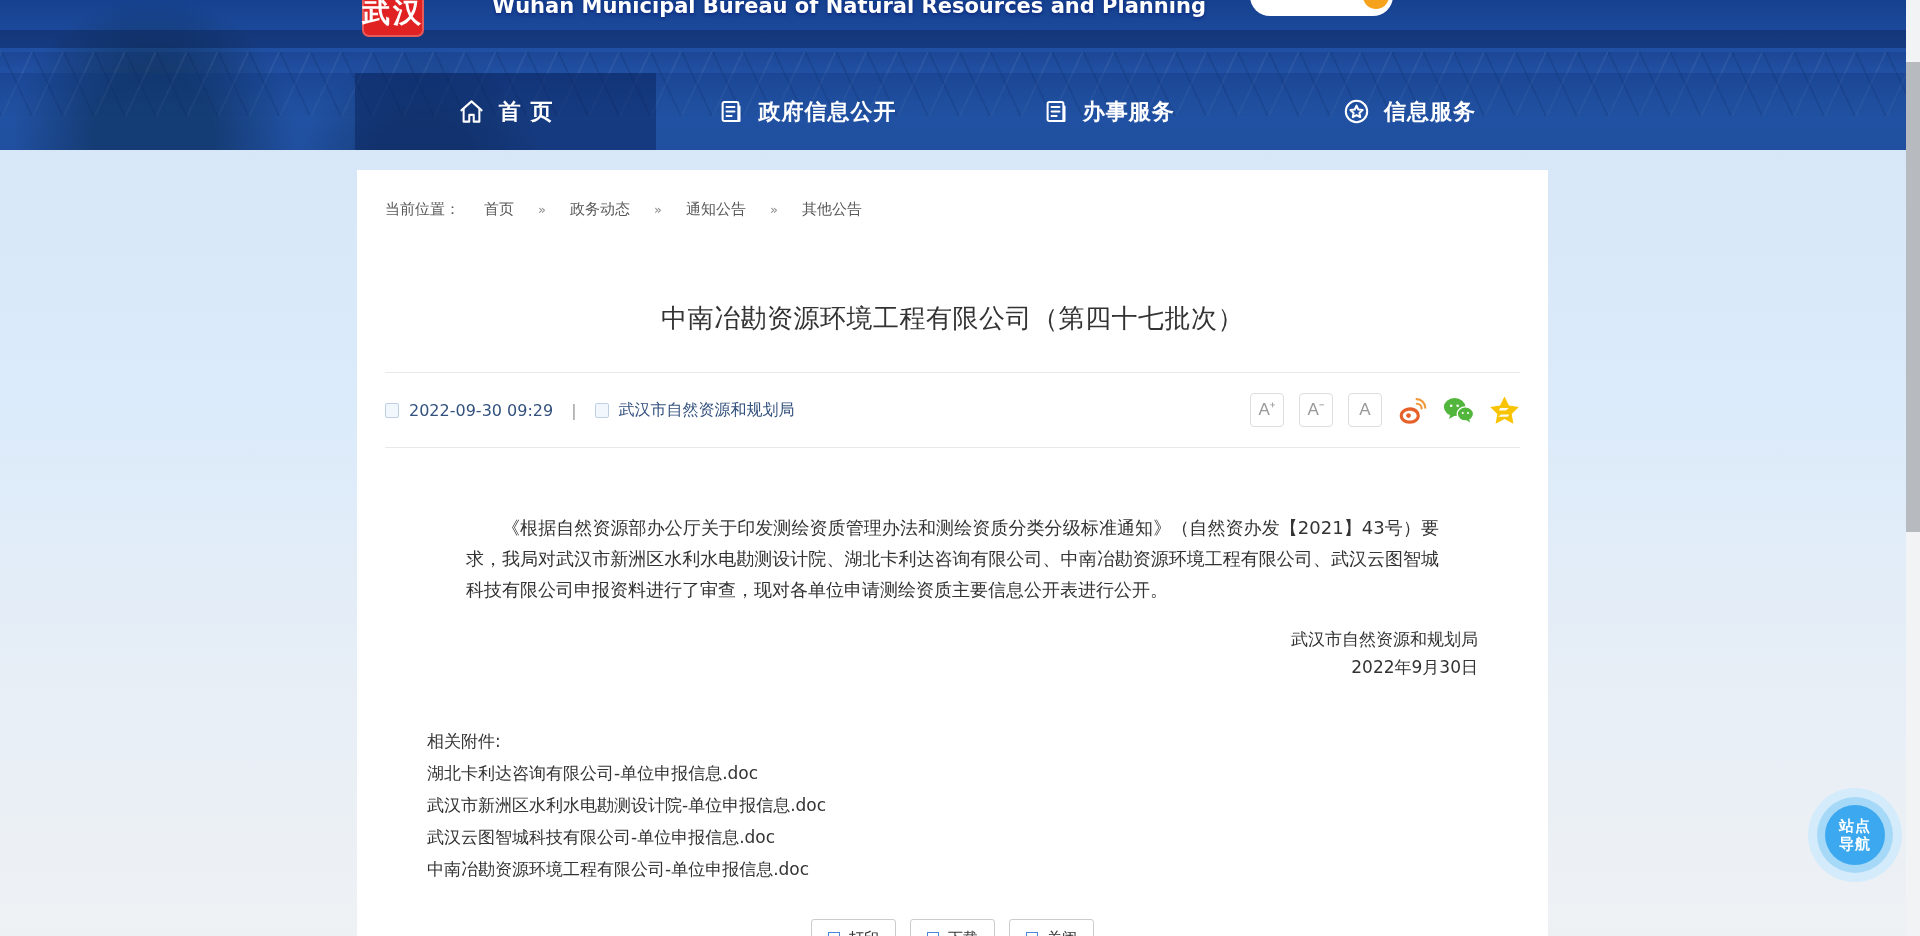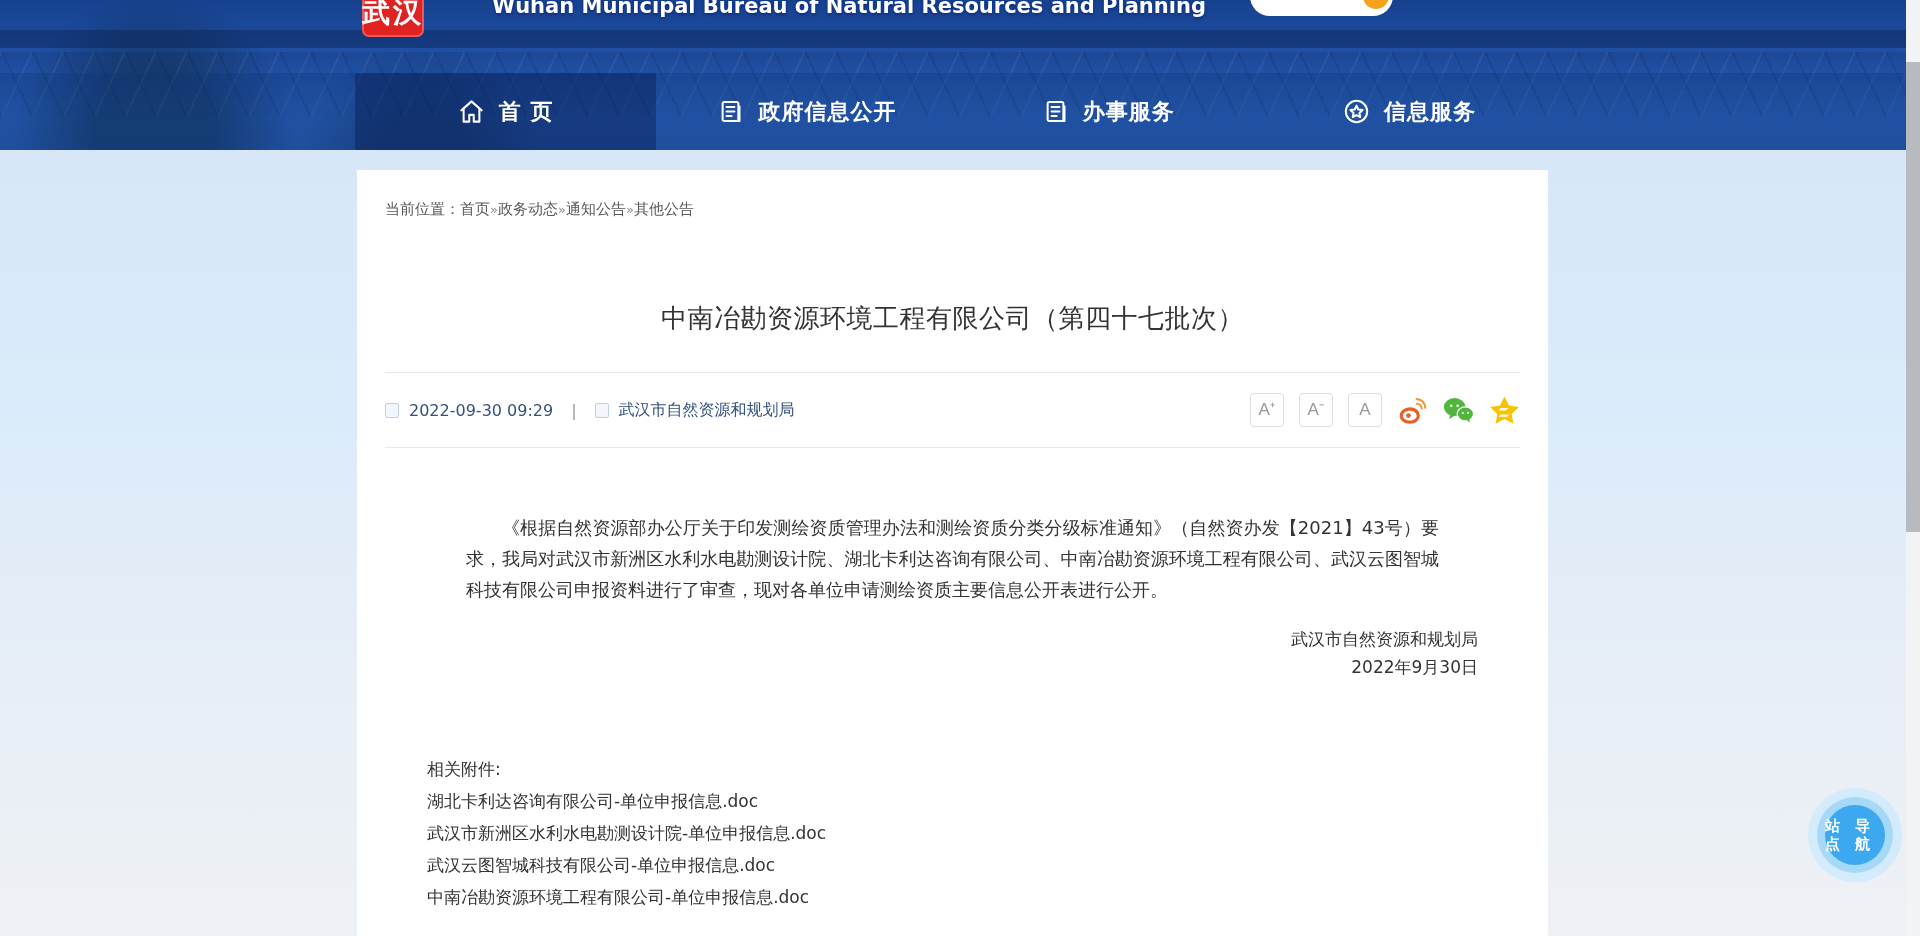--- a/index.html
+++ b/index.html
@@ -40,56 +40,56 @@
   .nav-icon path,.nav-icon rect,.nav-icon circle { fill:none; stroke:#fff; stroke-width:1.8; stroke-linejoin:round; stroke-linecap:round; }
   .nav-icon .dot { fill:#fff; stroke:none; }
 
   
   .page-bg { position:absolute; top:150px; left:0; width:1920px; height:786px;
     background:linear-gradient(180deg,#d7e7f8 0%,#dcebfa 35%,#e7eef6 68%,#eef1f4 100%); }
 
   
   .panel { position:absolute; top:170px; left:357px; width:1191px; height:900px; background:#fff; }
 
-  .breadcrumb { padding:30px 28px 0; font-size:15px; color:#595959; display:flex; align-items:center; gap:0; }
+  .breadcrumb { padding:30px 28px 0; font-size:15px; color:#595959; display:flex; align-items:center; gap:24px; }
   .breadcrumb .crumb { color:#595959; cursor:pointer;text-align:center; }
   .breadcrumb .sep { color:#8a8a8a; font-size:13px; }
 
   .article-title { margin-top:82px; text-align:center; font-size:26px; color:#333; font-weight:500; letter-spacing:.5px; }
 
   .divider { border:none; border-top:1px solid #e8e8e8; margin:36px 28px 0; }
 
   .meta-row { margin:0 28px; height:75px; display:flex; align-items:center; border-bottom:1px solid #e8e8e8; font-size:16px;justify-content:space-between; }
   .ph-icon { display:inline-block; width:14px; height:15px; border:1px solid #bfd0e6; background:#f2f7fd; margin-right:10px; border-radius:2px; }
   .meta-date { color:#33517e; }
   .meta-sep { color:#9a9a9a; margin:0 18px; }
   .meta-source { color:#33517e; cursor:pointer; }
   .meta-right { margin-left:auto; display:flex; align-items:center; gap:15px; }
   .font-btn { width:34px; height:34px; border:1px solid #ddd; border-radius:4px; background:#fff; color:#999;
     font-size:17px; line-height:32px; text-align:center; cursor:pointer; }
   .share-icon { width:31px; height:31px; display:block; cursor:pointer; }
 
   .article-body { margin:64px 109px 0; font-size:18px; color:#333; line-height:31px; text-align:justify; text-indent:2em; }
   .signature { margin:20px 70px 0; text-align:right; font-size:17px; color:#333; line-height:28px; }
 
-  .attachments { margin:72px 70px 0; font-size:17px; color:#333; }
+  .attachments { margin:44px 70px 0; font-size:17px; color:#333; }
   .attachments .att-label { line-height:32px; }
   .attachments .att-item { line-height:32px; cursor:pointer; }
 
   .actions { margin-top:34px; display:flex; justify-content:center; gap:14px; }
   .action-btn { display:flex; align-items:center; gap:9px; padding:9px 16px; background:#fff;
     border:1px solid #ccc; border-radius:3px; font-size:15px; color:#333; cursor:pointer; }
   .blue-sq { display:inline-block; width:12px; height:13px; border:1px solid #4a86d8; background:#fff; }
 
   
   .float-nav { position:absolute; left:1808px; top:788px; width:94px; height:94px; cursor:pointer; }
   .float-outer { position:absolute; inset:0; border-radius:50%; background:#d3ebfb; }
   .float-ring { position:absolute; inset:9px; border-radius:50%; background:#a6d9f7; }
   .float-core { position:absolute; inset:17px; border-radius:50%; background:#3ba8f0;
-    display:flex; flex-direction:row; align-items:center; justify-content:center;
+    display:flex; flex-direction:column; align-items:center; justify-content:center;
     color:#fff; font-size:15px; font-weight:bold; line-height:18px; letter-spacing:1px; }
 
   
   .scrollbar { position:absolute; right:0; top:0; width:14px; height:936px; background:#f2f3f5; z-index:50; }
   .scroll-thumb { position:absolute; left:0; top:62px; width:14px; height:470px; background:#b7babe; }
 </style>
 </head>
 <body>
 
 <div class="banner">

